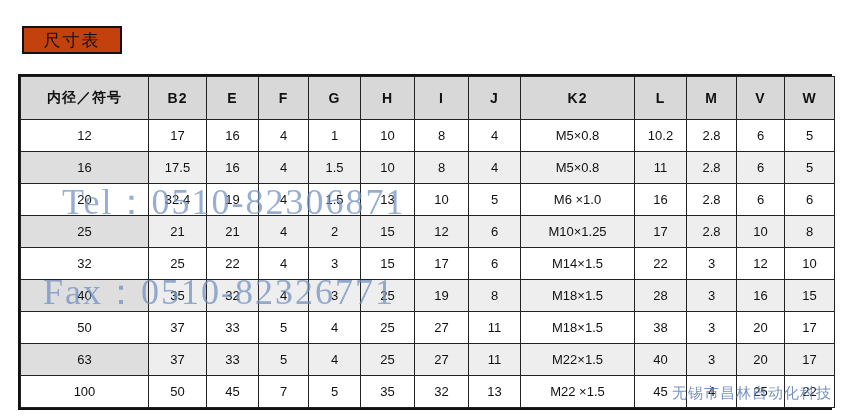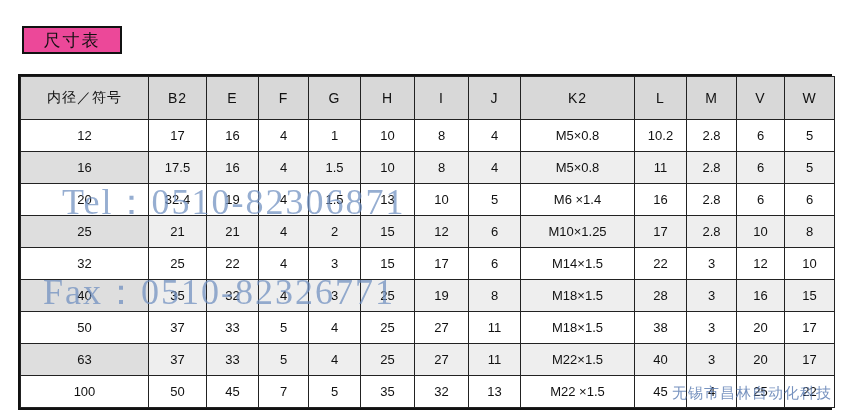--- a/index.html
+++ b/index.html
@@ -21,21 +21,21 @@
     box-sizing: border-box;
   }
 
   
   .title-tab {
     position: absolute;
     left: 22px;
     top: 26px;
     width: 100px;
     height: 28px;
-    background: #ec4899;
+    background: #c2410c;
     border: 2px solid #111111;
     box-sizing: border-box;
     display: flex;
     align-items: center;
     justify-content: center;
     font-size: 17px;
     letter-spacing: 2px;
     color: #111111;
   }
 
@@ -62,21 +62,21 @@
     color: #111111;
     height: 31px;
     padding: 0;
     font-weight: normal;
     white-space: nowrap;
   }
   table.dim thead th {
     height: 42px;
     font-size: 14px;
     background: #d8d8d8;
-    font-weight: normal;
+    font-weight: bold;
     letter-spacing: 1px;
     margin-top: 9px;
   }
   table.dim tbody tr:nth-child(odd) td {
     background: #ffffff;
   }
   table.dim tbody tr:nth-child(even) td {
     background: #eeeeee;
   }
   table.dim tbody td:first-child {
@@ -209,21 +209,21 @@
         </tr>
         <tr>
           <td>20</td>
           <td>32.4</td>
           <td>19</td>
           <td>4</td>
           <td>1.5</td>
           <td>13</td>
           <td>10</td>
           <td>5</td>
-          <td>M6 ×1.4</td>
+          <td>M6 ×1.0</td>
           <td>16</td>
           <td>2.8</td>
           <td>6</td>
           <td>6</td>
         </tr>
         <tr>
           <td>25</td>
           <td>21</td>
           <td>21</td>
           <td>4</td>

